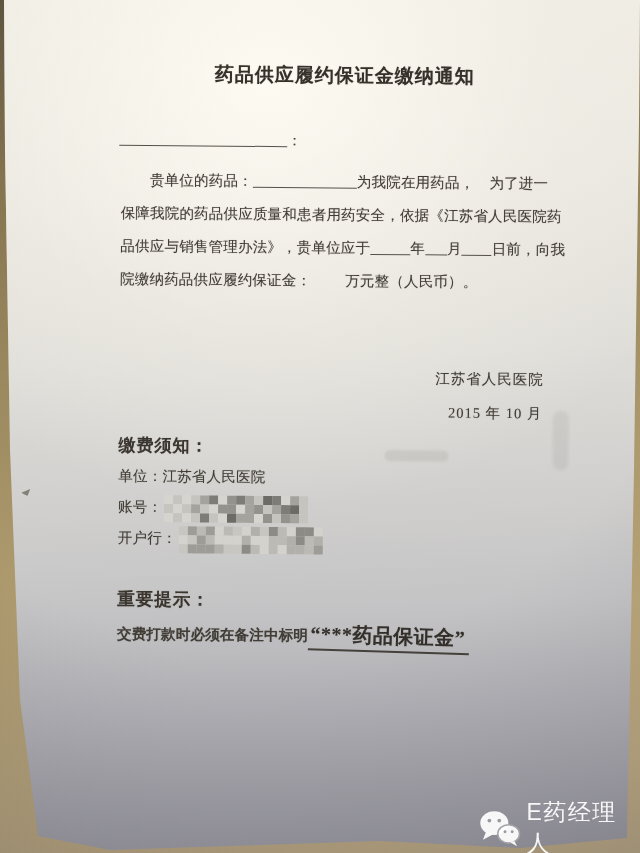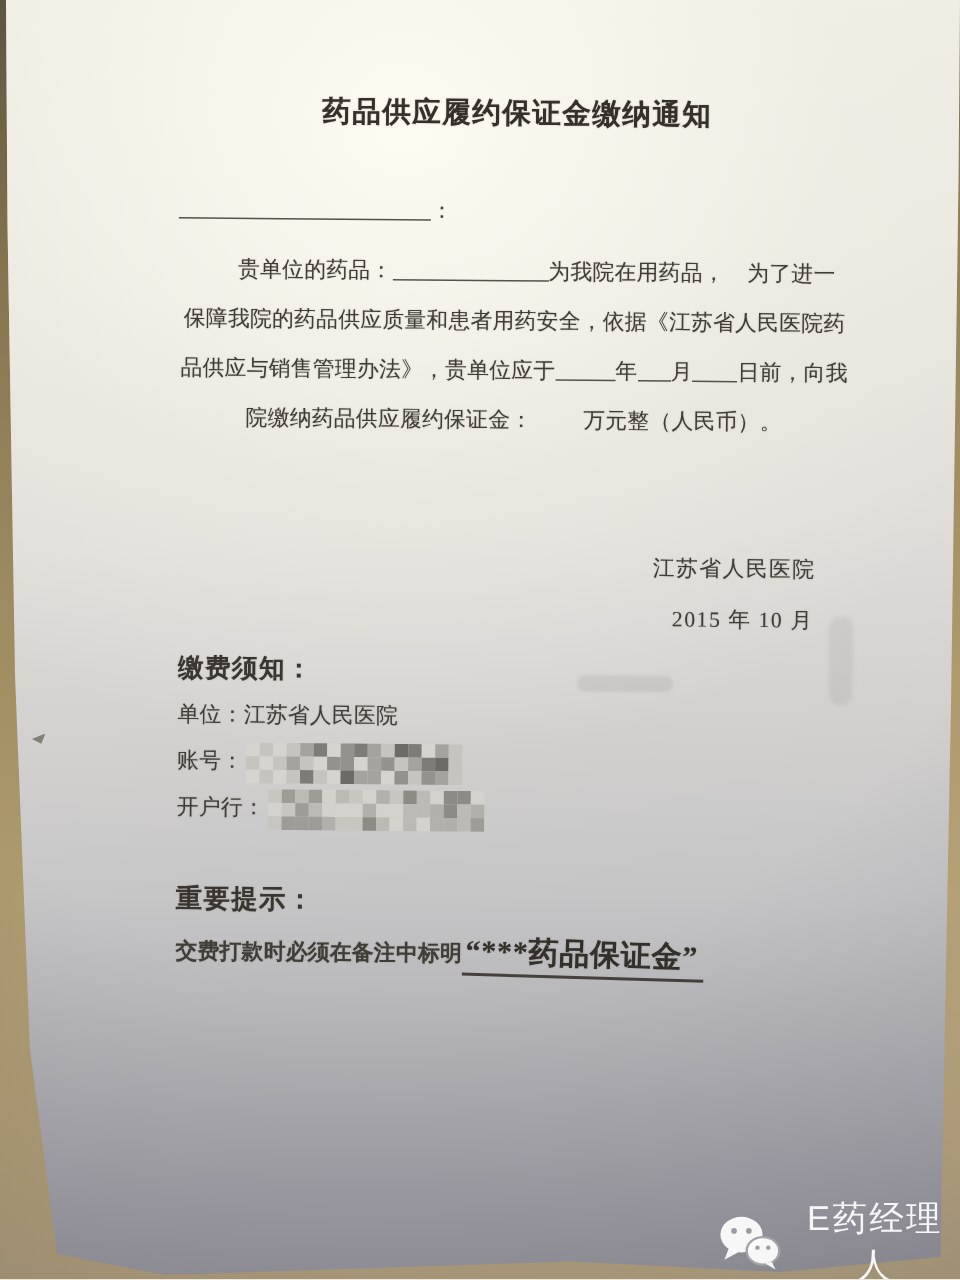--- a/index.html
+++ b/index.html
@@ -1,20 +1,19 @@
 <!DOCTYPE html>
 <html><head>
 <meta charset="utf-8">
 <style>
   html,body { margin:0; padding:0; }
   .photo {
     position:relative; width:640px; height:853px; overflow:hidden;
     background: linear-gradient(168deg, #5e5540 0%, #84744f 18%, #9c8a60 40%, #b5a173 68%, #c9b384 88%, #cfba8c 100%);
     font-family: "Liberation Serif", "DejaVu Serif", serif;
-    text-align: center;
   }
   .paper {
     position:absolute; inset:0;
     clip-path: polygon(4px 0px, 640px 0px, 639px 120px, 634px 470px, 627px 838px,
                        520px 848px, 380px 841px, 230px 846px, 110px 850px, 38px 836px,
                        20px 700px, 10px 450px, 5px 150px);
     background:
       radial-gradient(120% 80% at 42% 10%, rgba(255,253,244,0.85) 0%, rgba(242,239,231,0.45) 38%, rgba(220,218,216,0) 62%),
       linear-gradient(178deg, #f0ede5 0%, #eae7e0 22%, #dfddd8 42%, #cfcecd 60%, #bebdc0 78%, #b0afb4 92%, #a9a8ad 100%);
   }

